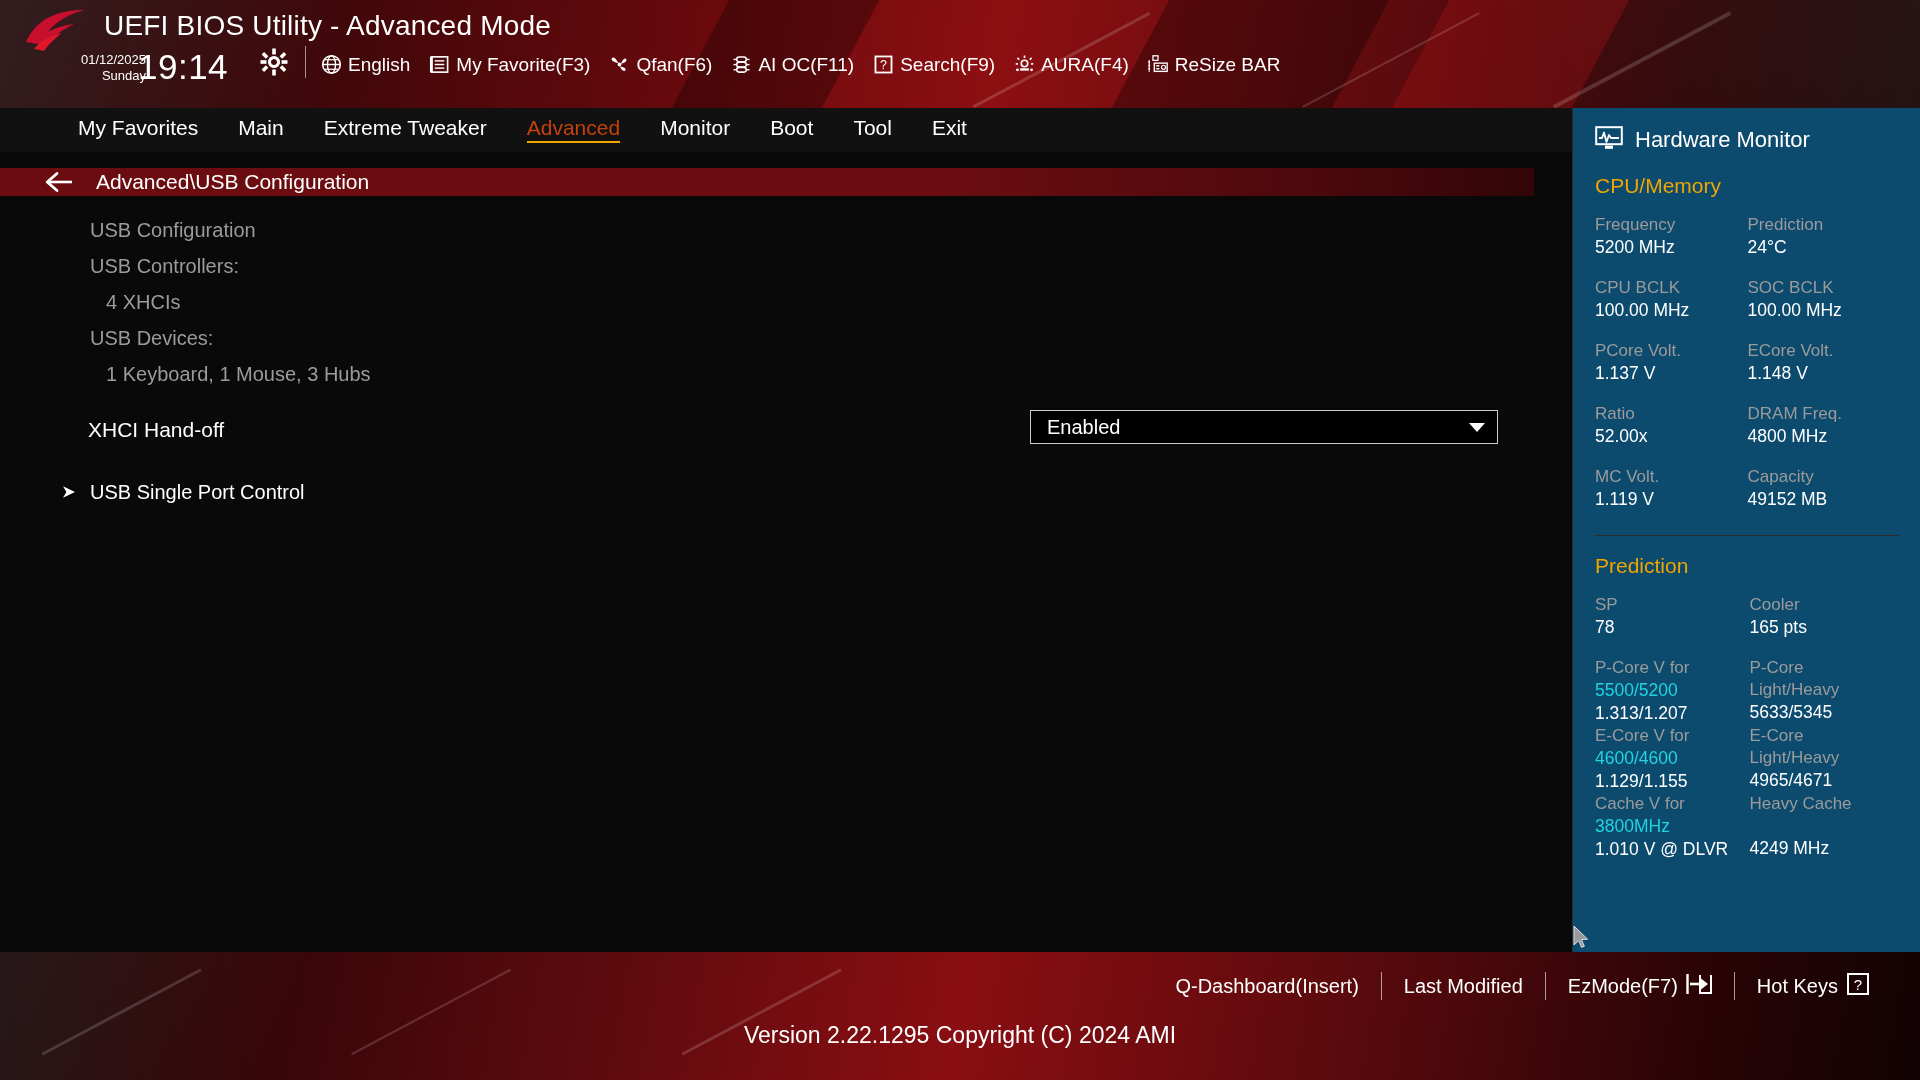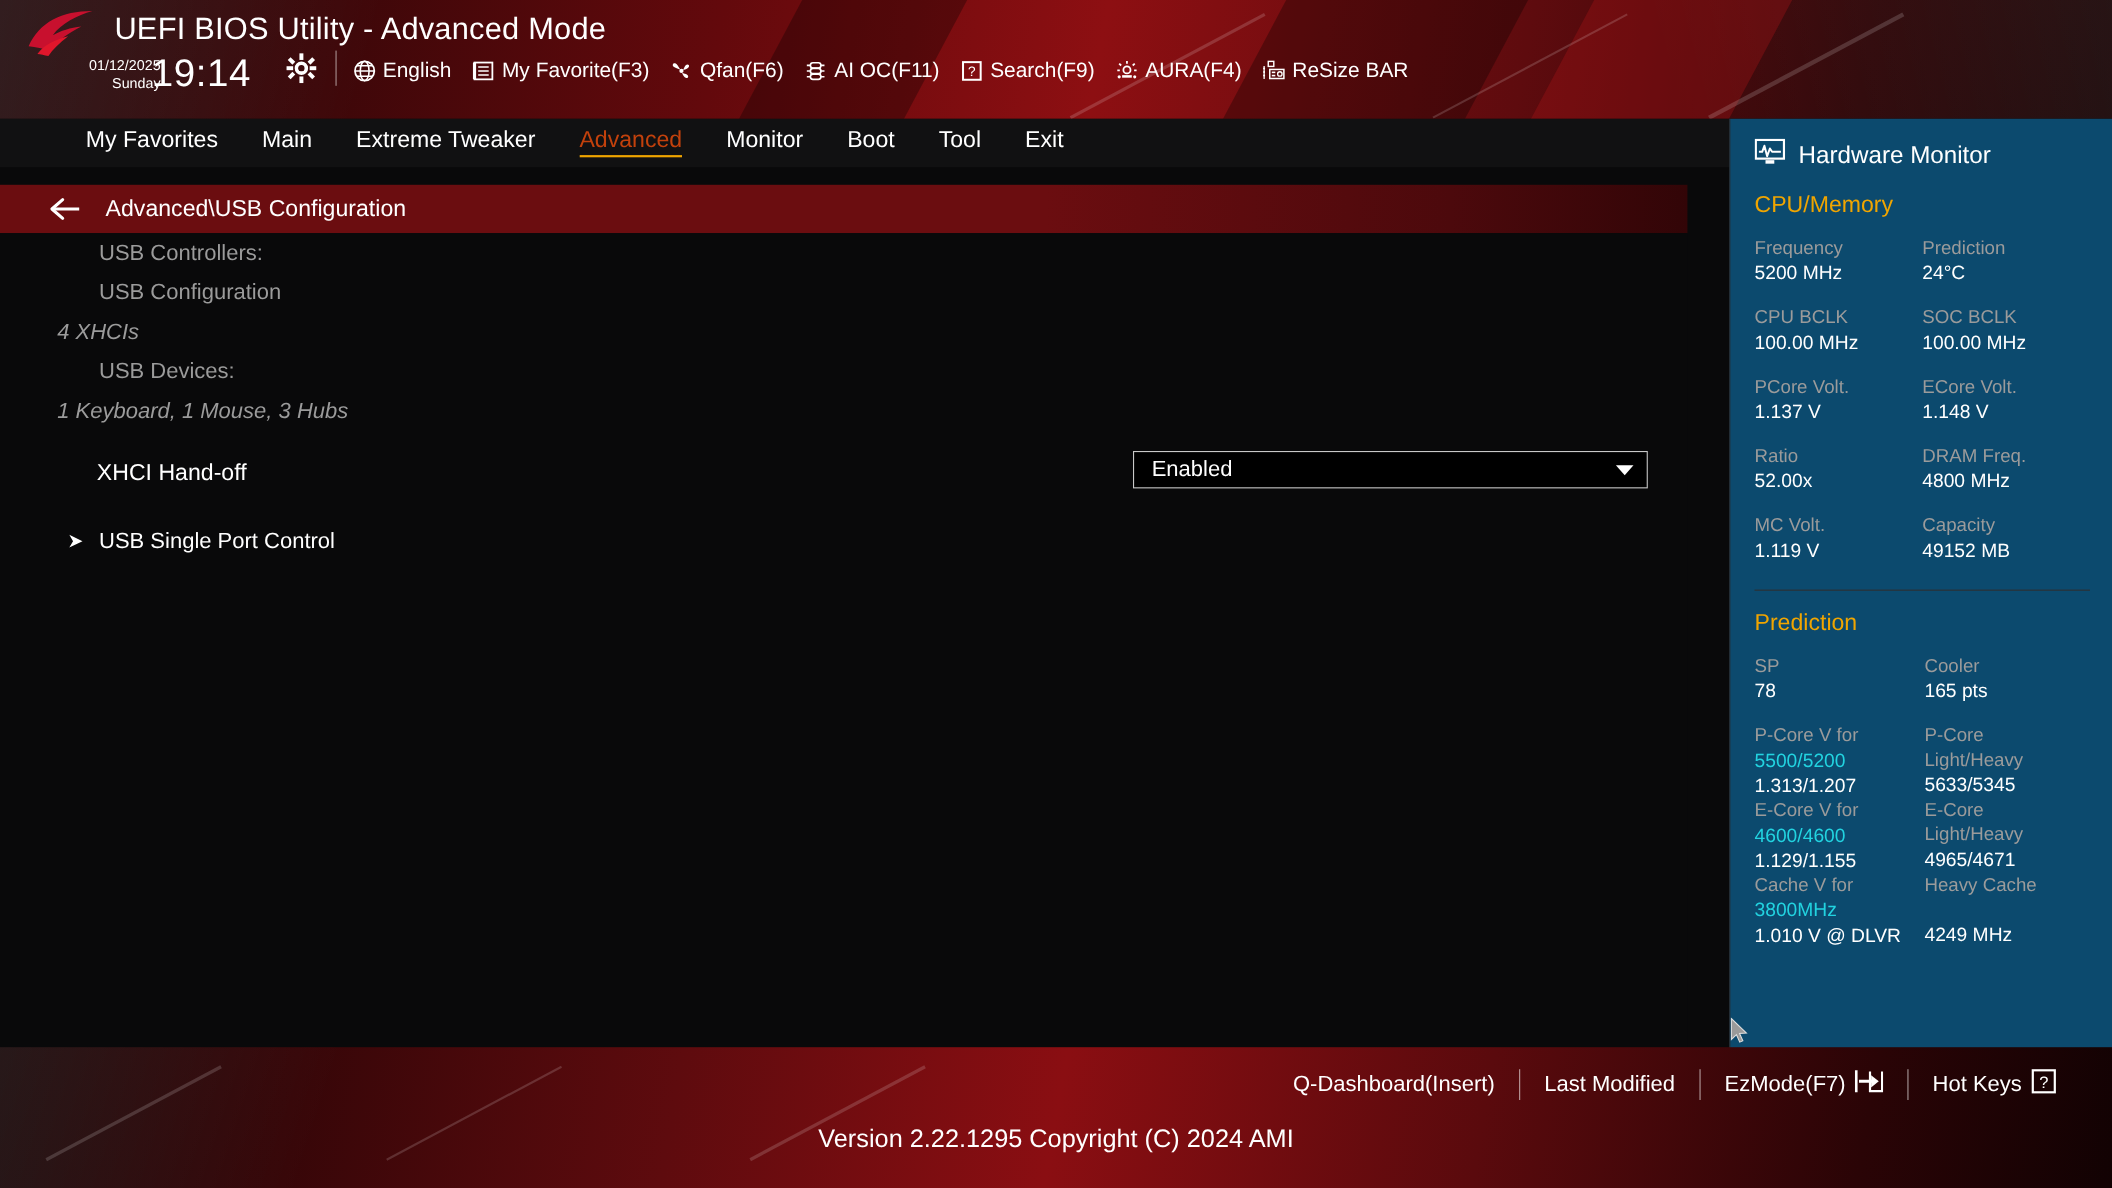--- a/index.html
+++ b/index.html
@@ -62,37 +62,37 @@
   }
   .navtabs { display: flex; align-items: center; height: 44px; padding-left: 78px; gap: 40px; }
   .navtab {
     font-size: 21px; color: #ffffff; cursor: pointer; line-height: 1;
     padding-bottom: 3px; border-bottom: 2px solid transparent;
   }
   .navtab.active { color: #c2410c; border-bottom-color: #f0a500; text-align: center; }
 
   
   .crumbbar {
-    position: absolute; left: 0; top: 168px; width: 1534px; height: 44px;
+    position: absolute; left: 0; top: 168px; width: 1534px; height: 28px;
     background: linear-gradient(90deg, #6b0d10 0%, #6b0d10 62%, #4c090c 86%, #320507 100%);
     display: flex; align-items: center; padding-left: 44px; gap: 22px; text-align: center;
   }
   .back-arrow { width: 30px; height: 22px; cursor: pointer; }
   .crumb-text { font-size: 21px; color: #ffffff; }
 
   
   .content { position: absolute; left: 0; top: 212px; width: 1534px; height: 740px; background: #09090a; }
   .row {
     position: relative; display: flex; align-items: center; height: 36px;
   }
   .row-label { font-size: 20px; white-space: nowrap; }
   .dim   { color: #9b9b9b; }
   .bright{ color: #ffffff; }
   .lvl0 { padding-left: 90px; }
-  .lvl1 { padding-left: 52px; font-style: italic; }
+  .lvl1 { padding-left: 106px; }
   .arrow-glyph { position: absolute; left: 62px; top: 50%; transform: translateY(-50%); width: 18px; height: 16px; }
 
   .setting-row { position: relative; height: 56px; display: flex; align-items: center; }
   .setting-name { position: absolute; left: 88px; font-size: 21px; color: #ffffff; }
   .dropdown {
     position: absolute; left: 1030px; top: 8px; width: 468px; height: 34px;
     background: #000000; border: 1px solid #c9c9c9;
     display: flex; align-items: center; justify-content: space-between;
     padding: 0 12px 0 16px; cursor: pointer;
   }
@@ -302,24 +302,24 @@
     <svg class="back-arrow" viewBox="0 0 30 22">
       <line x1="28" y1="11" x2="5" y2="11" stroke="#fff" stroke-width="2.6"></line>
       <polyline points="13,2.5 3.2,11 13,19.5" fill="none" stroke="#fff" stroke-width="2.8" stroke-linejoin="round" stroke-linecap="round"></polyline>
     </svg>
     <span class="crumb-text">Advanced\USB Configuration</span>
   </div>
 
   <div class="content">
 
     <div class="row lvl0">
+      <span class="row-label dim">USB Configuration</span>
+    </div>
+    <div class="row lvl0">
       <span class="row-label dim">USB Controllers:</span>
-    </div>
-    <div class="row lvl0">
-      <span class="row-label dim">USB Configuration</span>
     </div>
     <div class="row lvl1">
       <span class="row-label dim">4 XHCIs</span>
     </div>
     <div class="row lvl0">
       <span class="row-label dim">USB Devices:</span>
     </div>
     <div class="row lvl1">
       <span class="row-label dim">1 Keyboard, 1 Mouse, 3 Hubs</span>
     </div>

